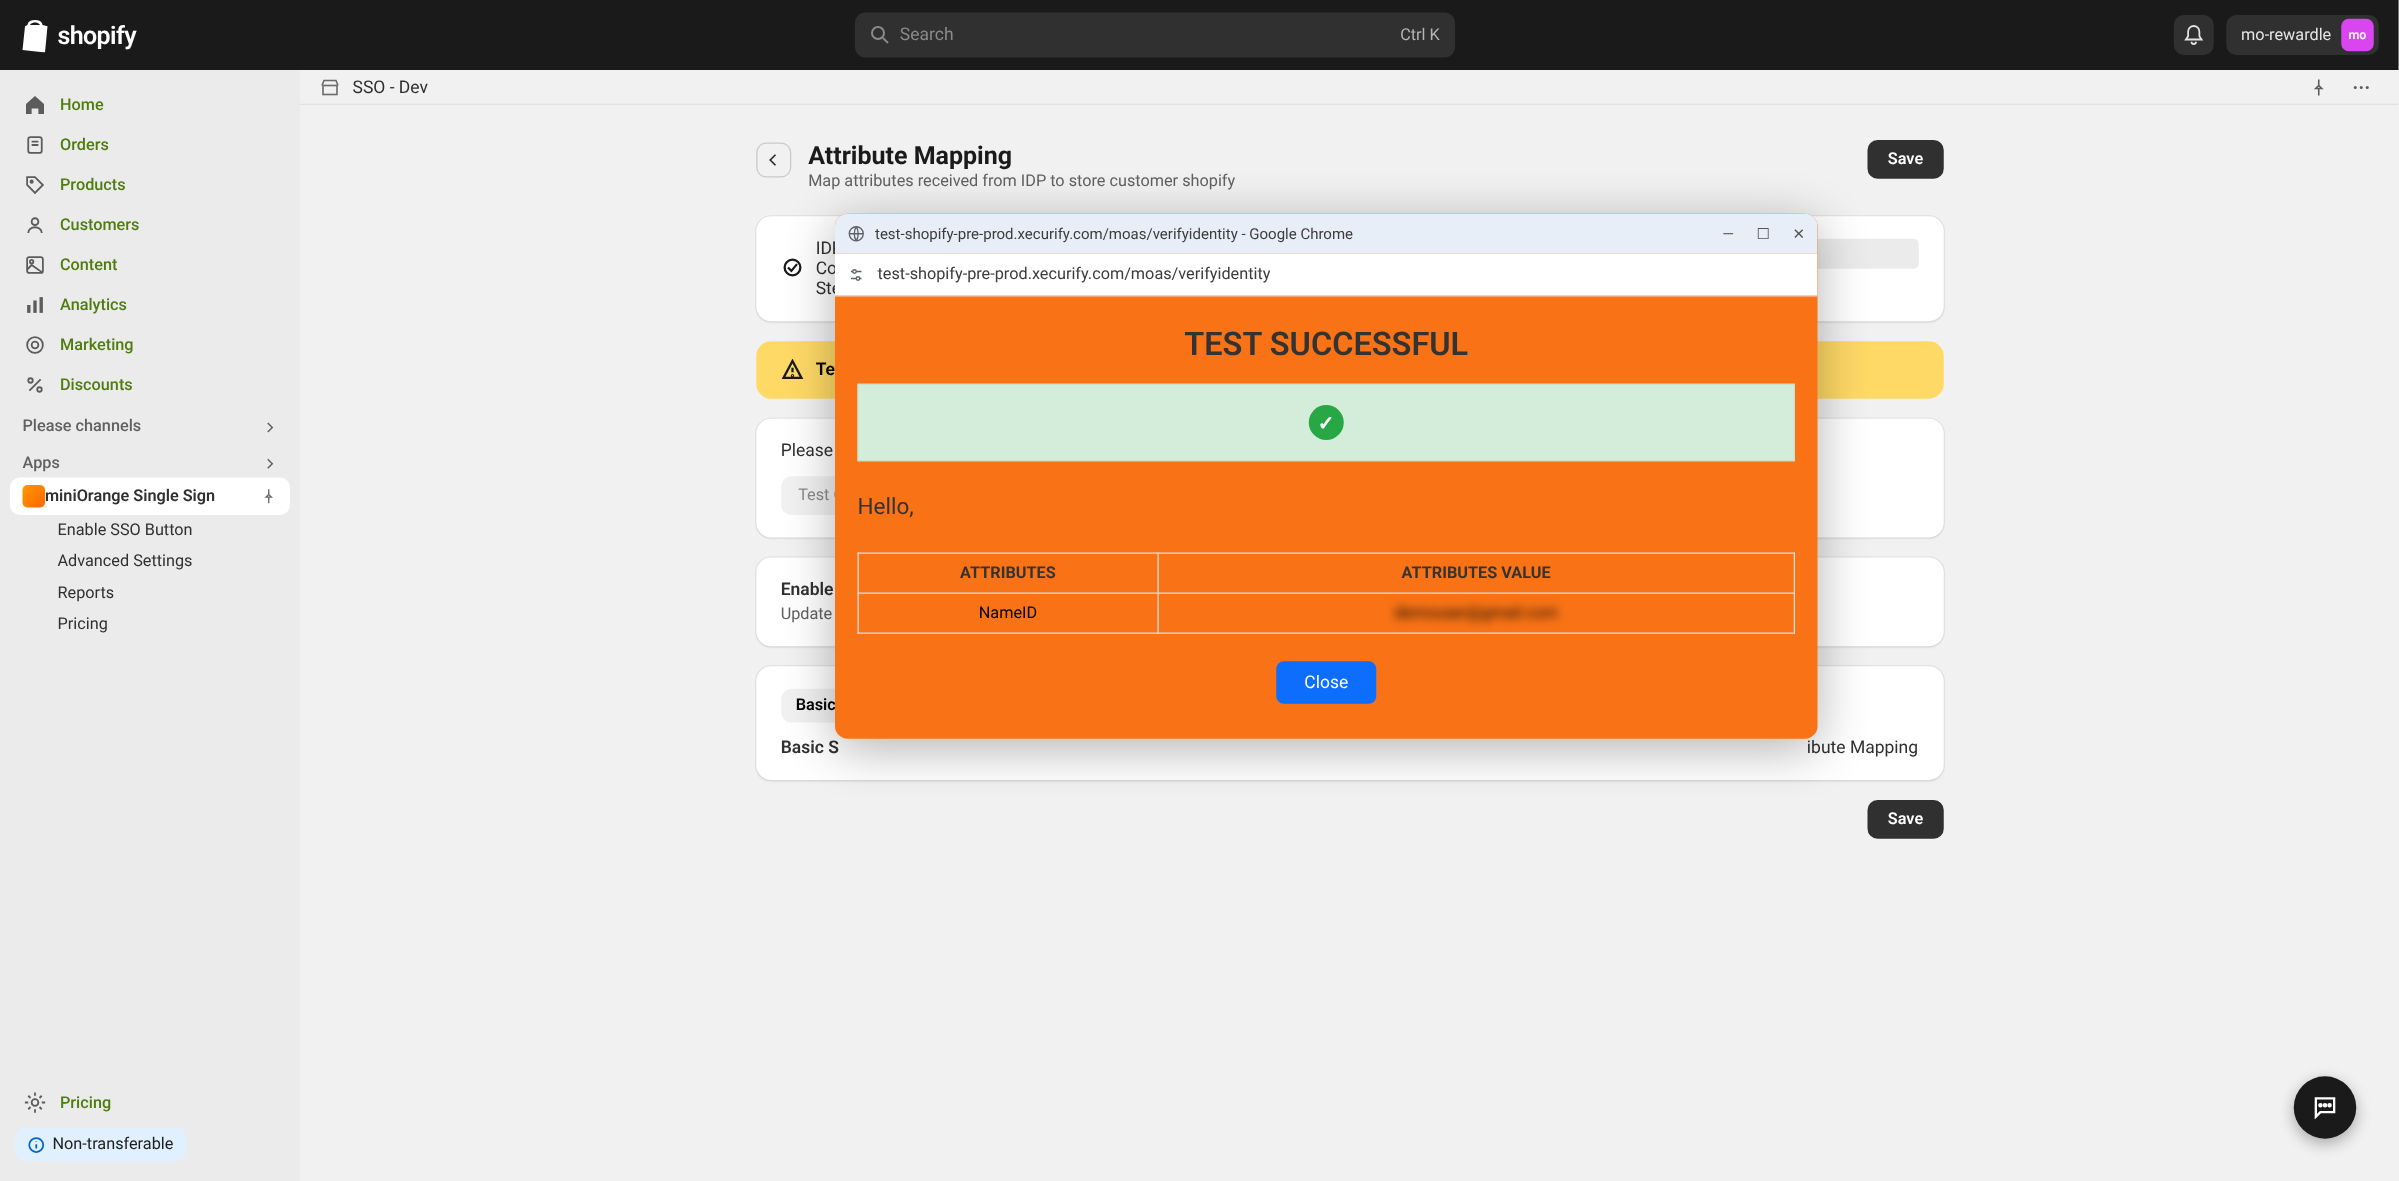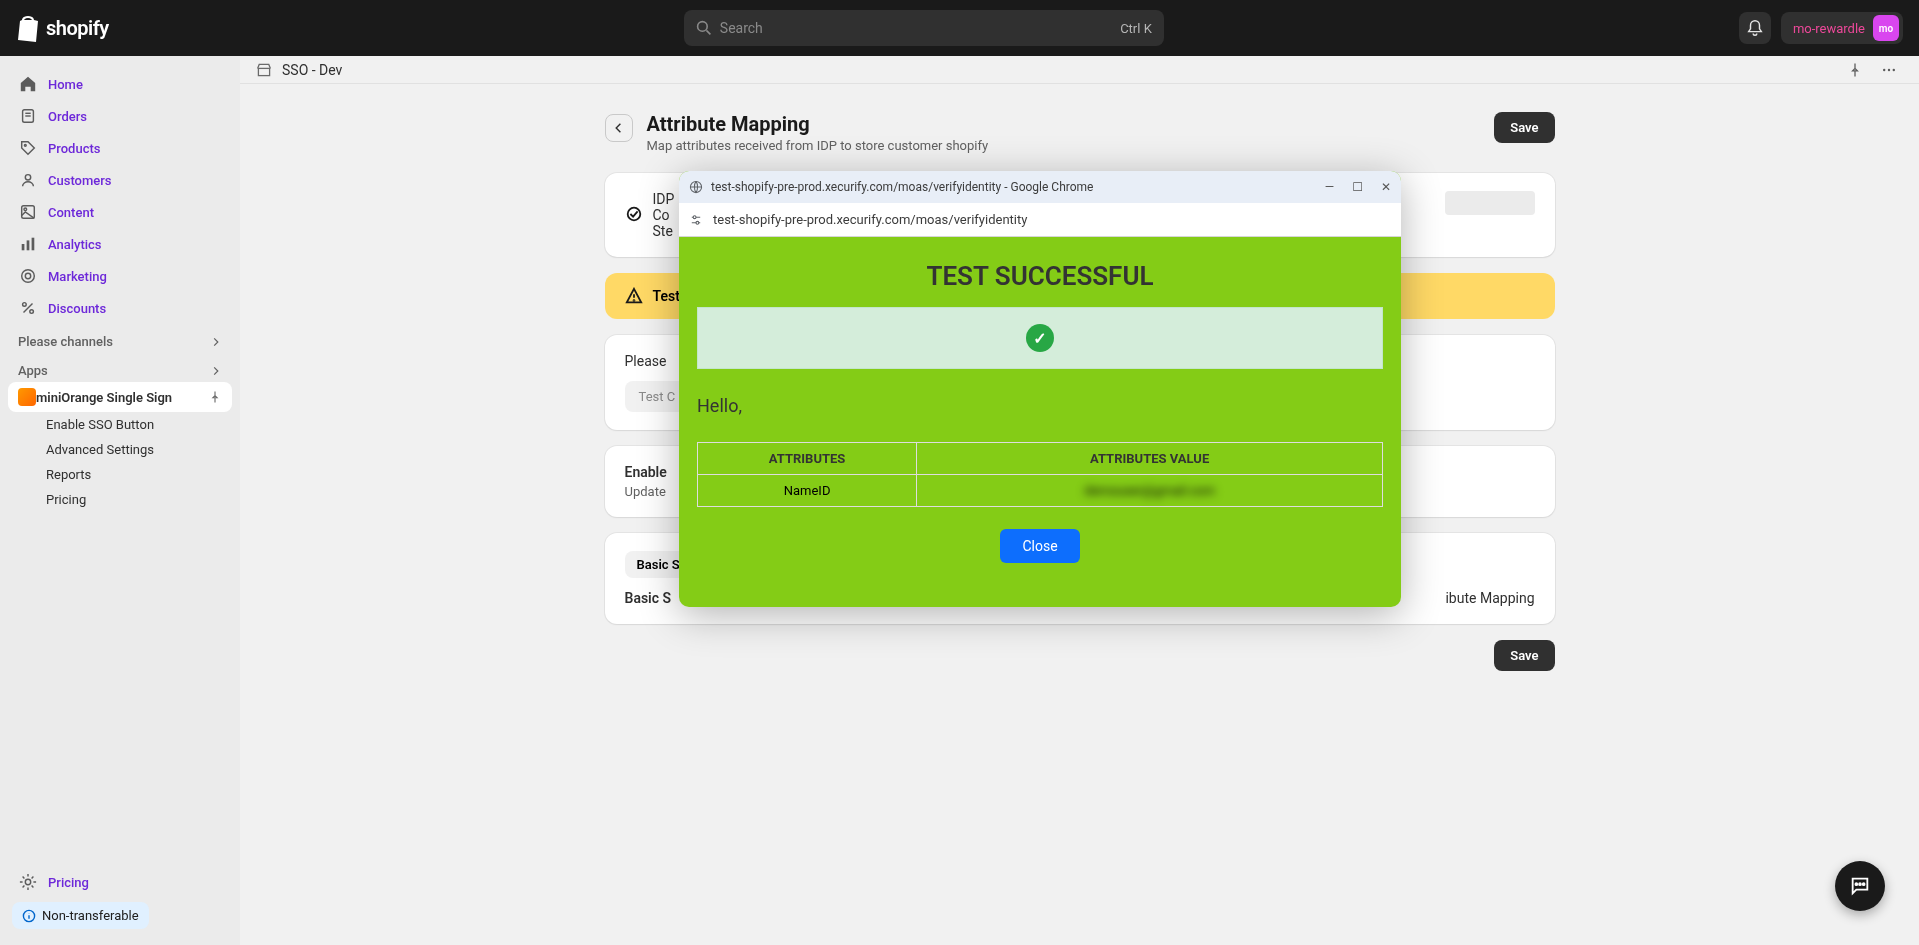--- a/index.html
+++ b/index.html
@@ -9,26 +9,26 @@
 .topbar { background: #1a1a1a; height: 56px; display: flex; align-items: center; padding: 0 16px; gap: 16px; }
 .logo { display: flex; align-items: center; gap: 6px; }
 .logo-text { color: #fff; font-size: 20px; font-weight: 600; letter-spacing: -0.5px; }
 .search-wrap { flex: 1; display: flex; justify-content: center; }
 .search { width: 480px; height: 36px; background: #303030; border-radius: 8px; display: flex; align-items: center; padding: 0 12px; gap: 8px; }
 .search-input-text { color: #8a8a8a; font-size: 14px; flex: 1; }
 .search-kbd { color: #b5b5b5; font-size: 13px; }
 .topbar-right { display: flex; align-items: center; gap: 10px; }
 .topbar-icon-btn { width: 32px; height: 32px; background: #303030; border-radius: 8px; display: flex; align-items: center; justify-content: center; }
 .user-pill { height: 32px; background: #303030; border-radius: 8px; display: flex; align-items: center; padding: 0 4px 0 12px; gap: 8px; }
-.user-name { color: #ec4899; font-size: 13px; }
+.user-name { color: #e5e5e5; font-size: 13px; }
 .user-avatar { width: 26px; height: 26px; background: #d946ef; border-radius: 6px; color: #fff; font-size: 10px; display: flex; align-items: center; justify-content: center; font-weight: 600; }
 
 
 .sidebar { position: absolute; left: 0; top: 56px; bottom: 0; width: 240px; background: #ebebeb; display: flex; flex-direction: column; padding: 12px 8px; }
-.nav-item { display: flex; align-items: center; gap: 10px; padding: 6px 10px; border-radius: 8px; font-size: 13px; color: #6d28d9; font-weight: 500; cursor: pointer; }
+.nav-item { display: flex; align-items: center; gap: 10px; padding: 6px 10px; border-radius: 8px; font-size: 13px; color: #4d7c0f; font-weight: 500; cursor: pointer; }
 .nav-icon { width: 20px; height: 20px; display: flex; align-items: center; justify-content: center; color: #5c5c5c; }
 .nav-icon svg { width: 18px; height: 18px; }
 .nav-section { display: flex; align-items: center; justify-content: space-between; padding: 10px 10px 4px; font-size: 13px; color: #616161; font-weight: 500; }
 .sub-item { padding: 5px 10px 5px 38px; font-size: 13px; color: #303030; border-radius: 8px; cursor: pointer; }
 .app-item { display: flex; align-items: center; gap: 0; padding: 6px 10px; border-radius: 8px; font-size: 13px; color: #303030; font-weight: 600; background: #fff; }
 .app-item-logo { width: 18px; height: 18px; border-radius: 4px; background: linear-gradient(135deg, #ff9900, #ff6600); display: flex; align-items: center; justify-content: center; }
 .pin-small { width: 14px; height: 14px; }
 .sidebar-bottom { margin-top: auto; }
 .badge-pill { margin: 4px; padding: 6px 10px; background: #e0f0ff; border-radius: 8px; font-size: 13px; color: #202020; display: inline-flex; align-items: center; gap: 6px; }
 
@@ -42,25 +42,25 @@
 .page-header { display: flex; align-items: flex-start; gap: 14px; margin-bottom: 20px; }
 .back-btn { width: 28px; height: 28px; border: 1px solid #c9c9c9; border-radius: 8px; display: flex; align-items: center; justify-content: center; margin-top: 2px; }
 .page-title { font-size: 20px; font-weight: 700; color: #1a1a1a; }
 .page-sub { font-size: 13px; color: #616161; margin-top: 2px; }
 .save-btn { background: #303030; color: #fff; border: none; border-radius: 8px; padding: 8px 16px; font-size: 13px; font-weight: 600; cursor: pointer; }
 .card { background: #fff; border-radius: 12px; box-shadow: 0 0 0 1px rgba(0,0,0,0.05), 0 1px 2px rgba(0,0,0,0.06); padding: 18px 20px; margin-bottom: 16px; }
 .warn-card { background: #ffd966; border-radius: 12px; padding: 14px 20px; margin-bottom: 16px; display: flex; align-items: center; gap: 10px; font-size: 14px; font-weight: 600; }
 .tab-pill { display: inline-block; background: #f1f1f1; border-radius: 8px; padding: 6px 12px; font-size: 13px; font-weight: 600; margin-bottom: 12px; }
 .attr-row { display: flex; justify-content: flex-end; color: #303030; font-size: 14px; }
 .footer-save { display: flex; justify-content: flex-end; margin-top: 8px; }
-.popup-window { position: absolute; left: 668px; top: 171px; width: 722px; background: #84cc16; box-shadow: 0 8px 40px rgba(0,0,0,0.3); border-radius: 10px; overflow: hidden; margin-left: 11px; }
+.popup-window { position: absolute; left: 668px; top: 171px; width: 786px; background: #f97316; box-shadow: 0 8px 40px rgba(0,0,0,0.3); border-radius: 10px; overflow: hidden; }
 .chrome-title { height: 32px; background: #e8eef7; display: flex; align-items: center; padding: 0 10px; gap: 8px; font-size: 12px; color: #3c3c3c; }
 .chrome-controls { margin-left: auto; display: flex; gap: 18px; color: #555; }
 .chrome-url { height: 34px; background: #fff; border-bottom: 1px solid #d6d6d6; display: flex; align-items: center; padding: 0 10px; gap: 10px; font-size: 13px; color: #3c3c3c; }
-.popup-body { padding: 24px 18px 44px; }
+.popup-body { padding: 24px 18px 28px; }
 .test-title { text-align: center; font-size: 26px; font-weight: 600; color: #333; margin-bottom: 16px; }
 .success-bar { background: #d4edda; border: 1px solid #c3e6cb; height: 62px; display: flex; align-items: center; justify-content: center; margin-bottom: 26px; }
 .check-circle { width: 28px; height: 28px; background: #28a745; border-radius: 50%; display: flex; align-items: center; justify-content: center; color: #fff; font-size: 16px; font-weight: bold; }
 .hello { font-size: 18px; color: #333; margin-bottom: 26px; }
 .attrs-title { font-size: 18px; color: #333; margin-bottom: 10px; }
 .attrs-table { width: 100%; border-collapse: collapse; font-size: 13px; }
 .attrs-table th, .attrs-table td { border: 1px solid #ddd; padding: 8px; text-align: center; }
 .attrs-table th { font-weight: 700; color: #333; }
 .blur { filter: blur(4px); user-select: none; }
 .close-btn { display: block; margin: 22px auto 0; background: #0d6efd; color: #fff; border: none; border-radius: 6px; padding: 9px 22px; font-size: 14px; cursor: pointer; }

